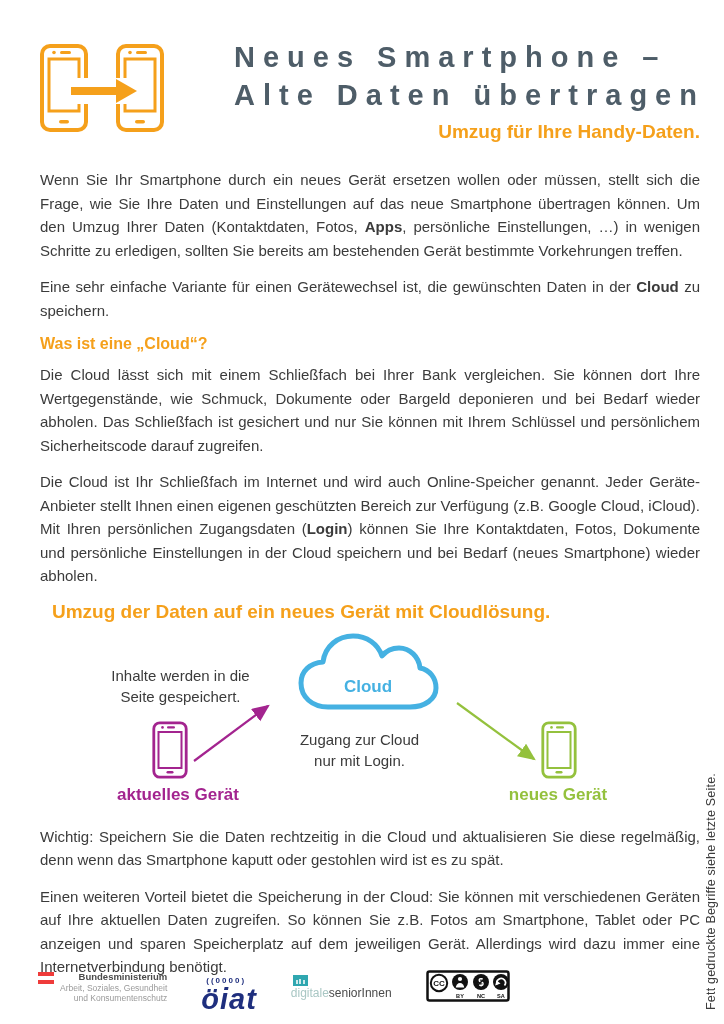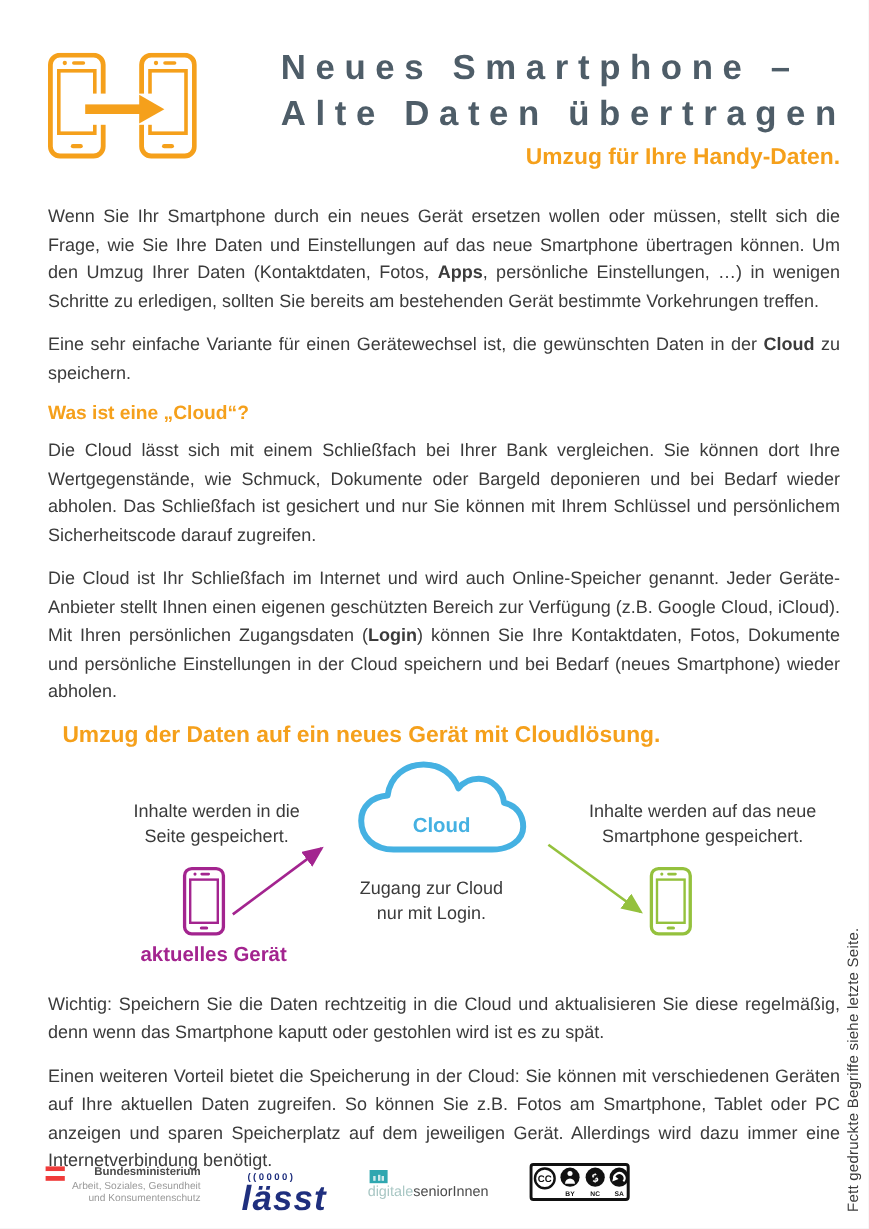--- a/index.html
+++ b/index.html
@@ -168,31 +168,31 @@
         <svg width="92" height="72" viewBox="0 0 92 72">
           <defs>
             <marker id="ah-green" markerWidth="9" markerHeight="8" refX="7" refY="3.5" orient="auto">
               <path d="M0,0 L8,3.5 L0,7 Z" fill="#94c13d"></path>
             </marker>
           </defs>
           <line x1="5" y1="6" x2="82" y2="62" stroke="#94c13d" stroke-width="2.2" marker-end="url(#ah-green)"></line>
         </svg>
       </div>
 
-      <div class="dg-abs dg-caption" style="left:438px;top:64px;width:215px;">Inhalte werden auf das neue Smartphone gespeichert.</div>
 
       <div class="dg-abs" style="left:501px;top:120px;">
         <svg width="36" height="58" viewBox="0 0 36 58">
           <rect x="1.8" y="1.8" width="32.4" height="54.4" rx="6" fill="none" stroke="#94c13d" stroke-width="2.8"></rect>
           <rect x="6.5" y="11" width="23" height="36" fill="none" stroke="#94c13d" stroke-width="2"></rect>
           <circle cx="10.5" cy="6.4" r="1.3" fill="#94c13d"></circle>
           <rect x="15" y="5.3" width="8" height="2.2" rx="1.1" fill="#94c13d"></rect>
           <rect x="14.5" y="50" width="7" height="2.6" rx="1.3" fill="#94c13d"></rect>
         </svg>
       </div>
+      <div class="dg-abs device-label green" style="left:438px;top:184px;width:160px;">neues Gerät</div>
     </div>
 
     <p class="body-p">Wichtig: Speichern Sie die Daten rechtzeitig in die Cloud und aktualisieren Sie diese regelmäßig, denn wenn das Smartphone kaputt oder gestohlen wird ist es zu spät.</p>
     <p class="body-p">Einen weiteren Vorteil bietet die Speicherung in der Cloud: Sie können mit verschiedenen Geräten auf Ihre aktuellen Daten zugreifen. So können Sie z.B. Fotos am Smartphone, Tablet oder PC anzeigen und sparen Speicherplatz auf dem jeweiligen Gerät. Allerdings wird dazu immer eine Internetverbindung benötigt.</p>
   </div>
 
   <div class="sidenote">Fett gedruckte Begriffe siehe letzte Seite.</div>
 
   <div class="footer">
 
@@ -204,21 +204,21 @@
       </div>
       <div>
         <div class="ministry-name">Bundesministerium</div>
         <div class="ministry-sub">Arbeit, Soziales, Gesundheit</div>
         <div class="ministry-sub">und Konsumentenschutz</div>
       </div>
     </div>
 
     <div class="oiat">
       <div class="oiat-top">((0000)</div>
-      <div class="oiat-main">lässt</div>
+      <div class="oiat-main">öiat</div>
     </div>
 
     <div class="digisen">
       <div class="digisen-icon">
           <i></i>
           <i></i>
           <i></i>
         </div>
       <span class="digisen-light">digitale</span><span class="digisen-dark">seniorInnen</span>
     </div>

